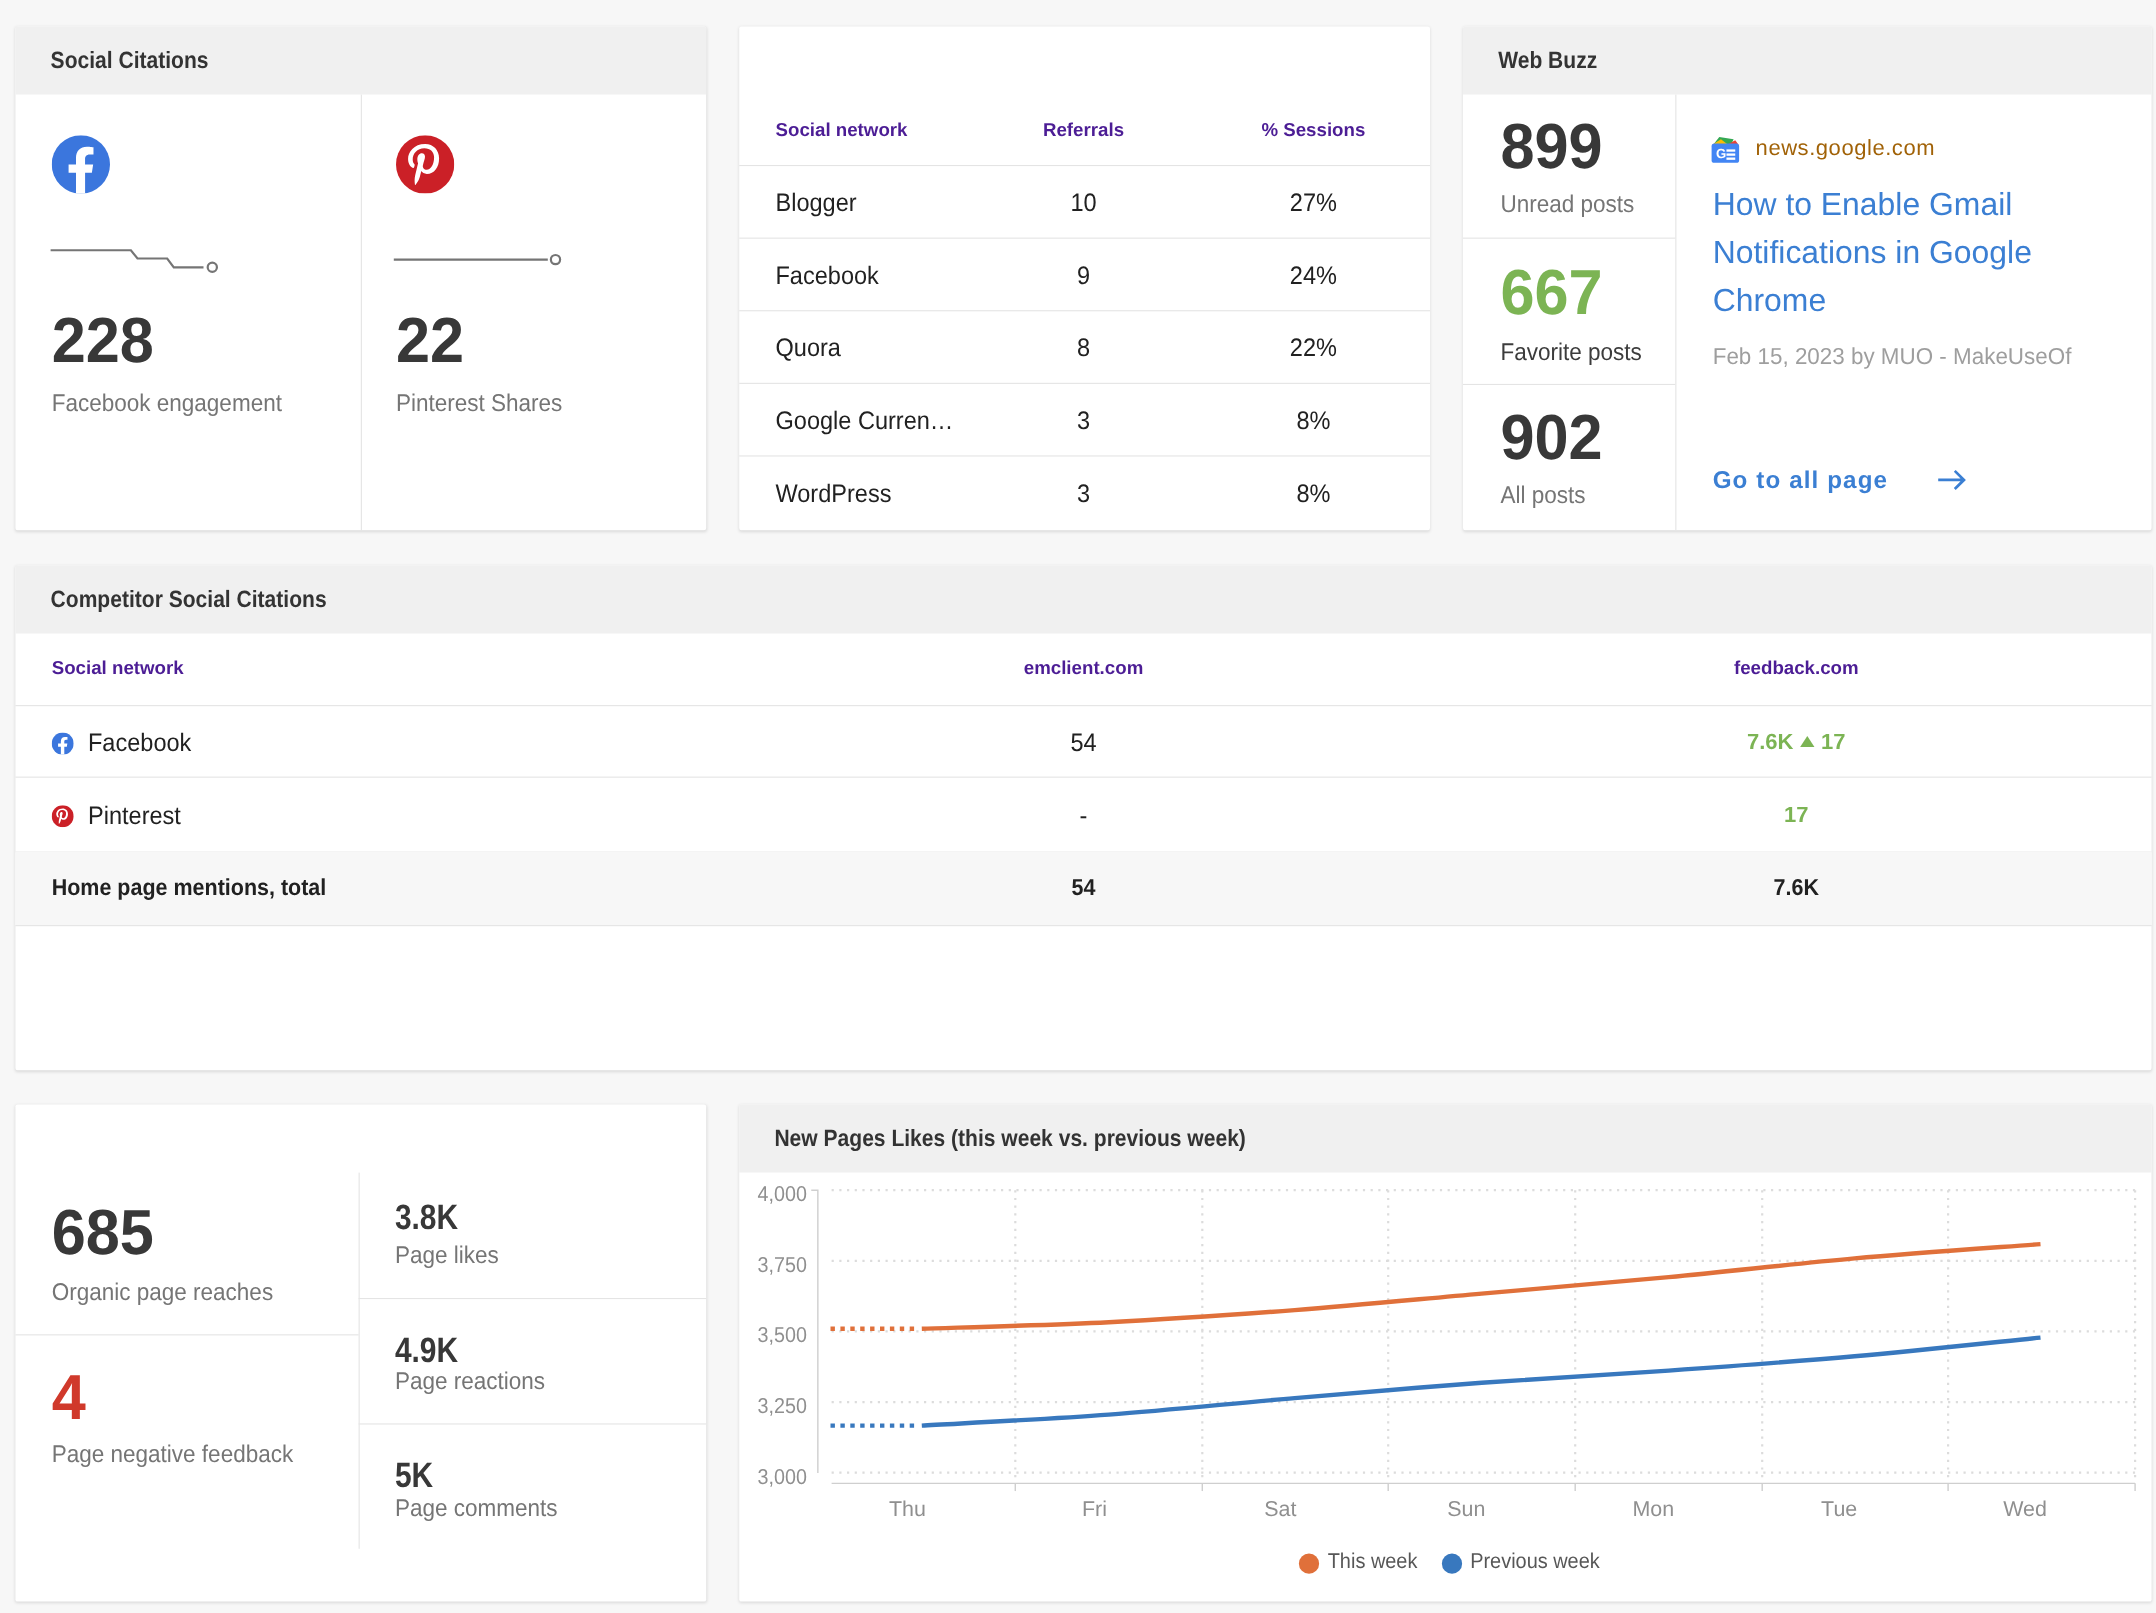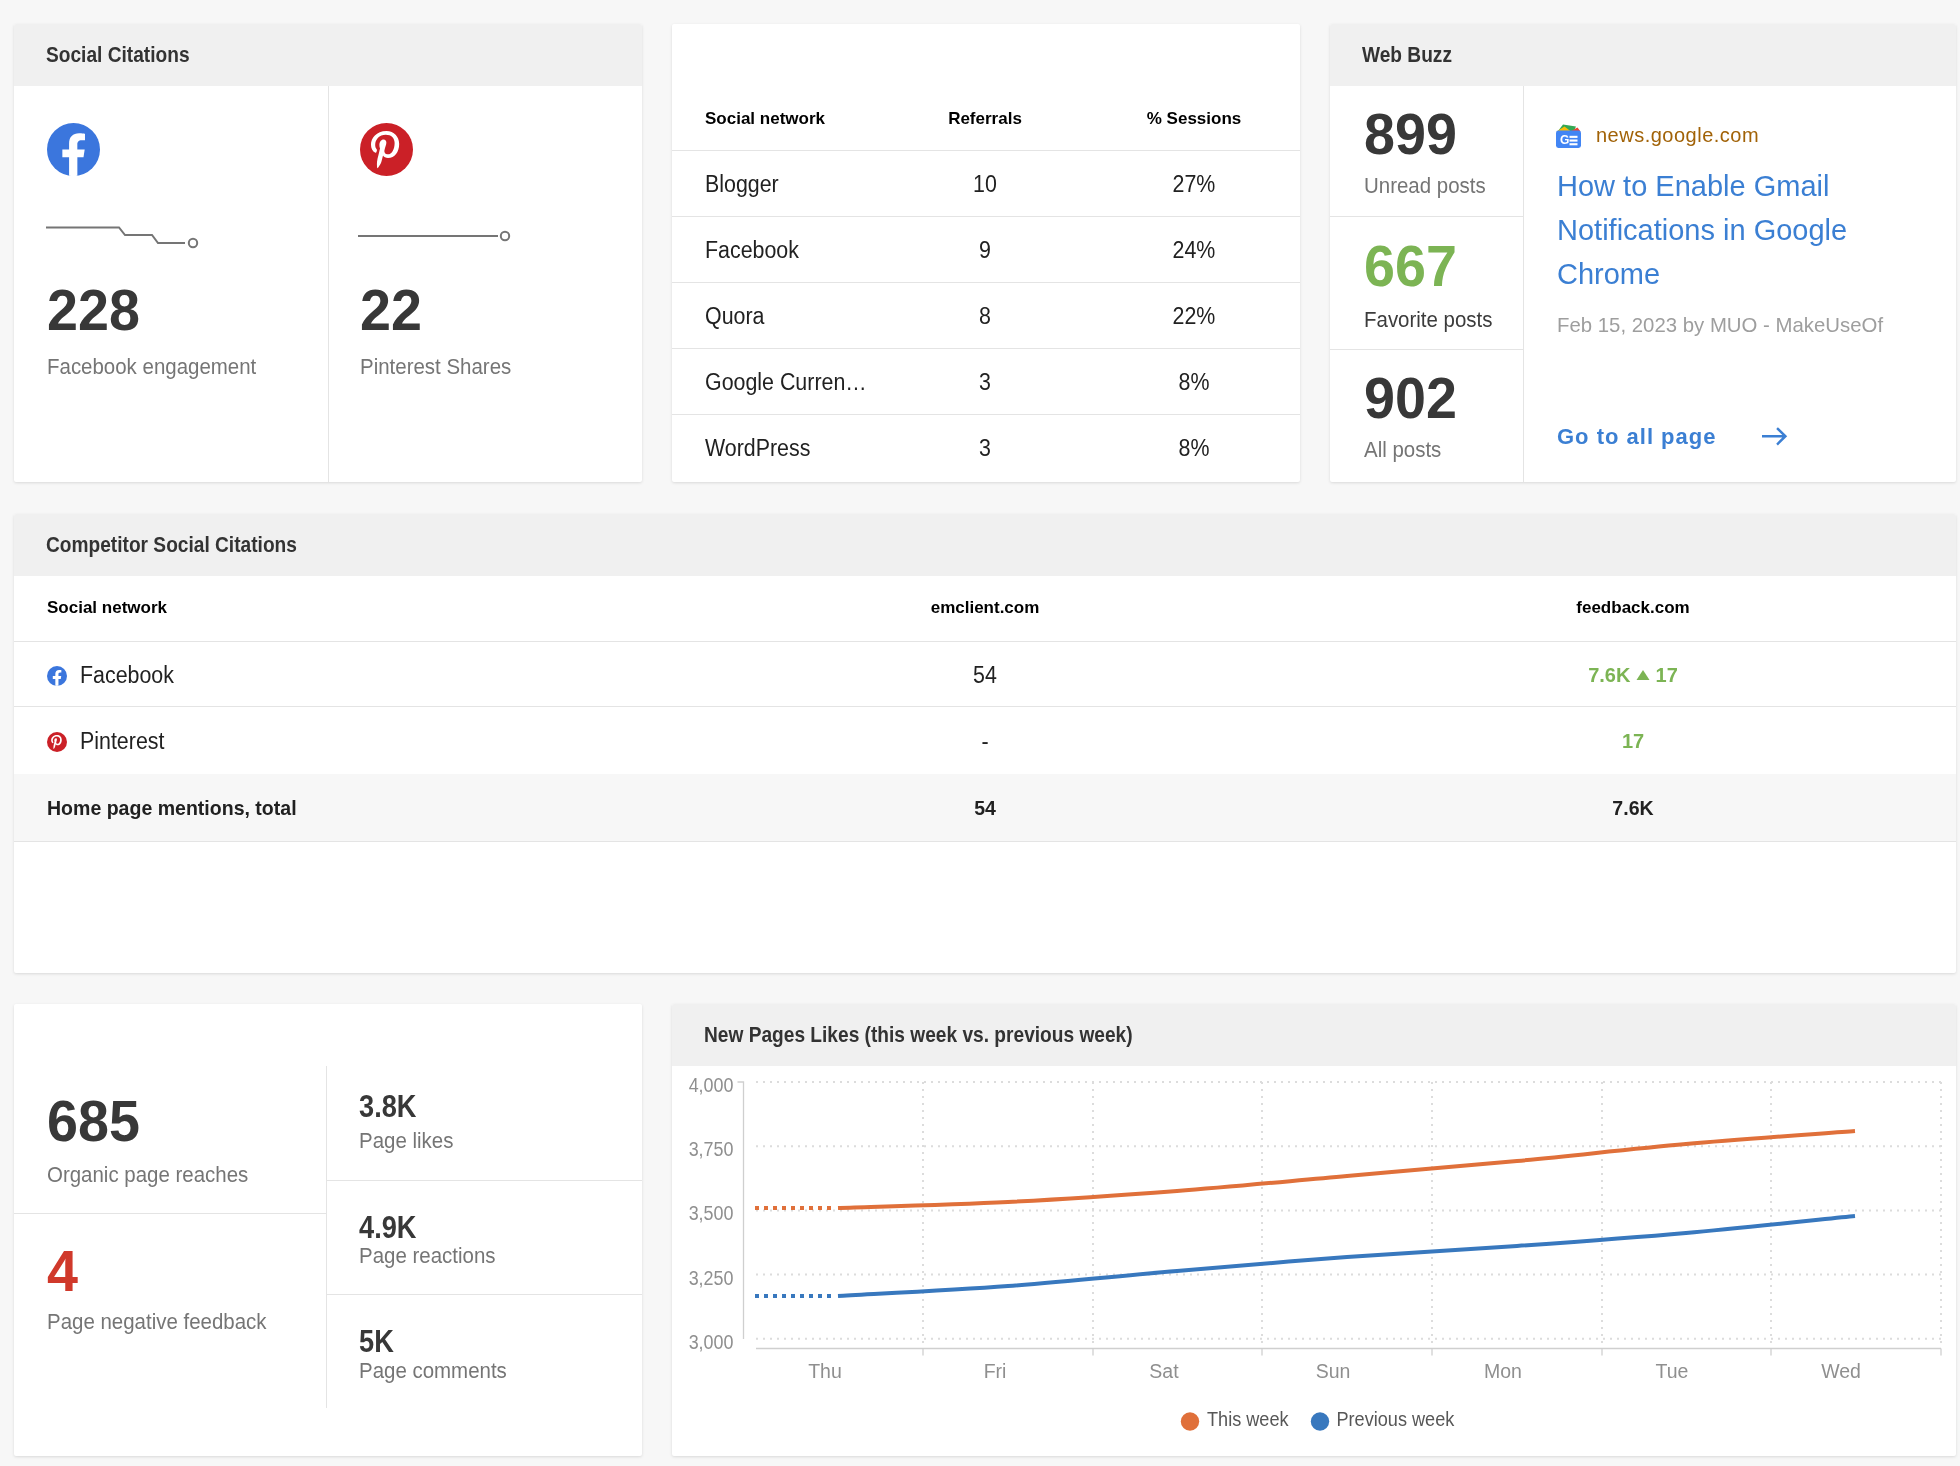--- a/index.html
+++ b/index.html
@@ -5,21 +5,21 @@
   * { margin:0; padding:0; box-sizing:border-box; }
   html,body { width:1960px; height:1466px; background:#f7f7f7; font-family:"Liberation Sans", sans-serif; overflow:hidden; }
   .page { position:relative; width:1960px; height:1466px; }
   .card { position:absolute; background:#fff; border-radius:2px; box-shadow:0 1px 3px rgba(0,0,0,0.12); }
   .chead { position:absolute; left:0; top:0; right:0; height:62px; background:#f0f0f0; border-radius:2px 2px 0 0; }
   .chead span { position:absolute; left:32px; top:50%; transform:translateY(-50%) scaleX(0.89); transform-origin:0 50%; font-size:21.5px; font-weight:bold; color:#333; white-space:nowrap; }
   .num { position:absolute; font-weight:bold; color:#383838; font-size:58px; line-height:58px; transform:scaleX(0.96); transform-origin:0 0; }
   .lbl { position:absolute; color:#757575; font-size:22px; line-height:22px; transform:scaleX(0.93); transform-origin:0 50%; white-space:nowrap; }
   .vdiv { position:absolute; width:1px; background:#e4e4e4; }
   .hdiv { position:absolute; height:1px; background:#e4e4e4; }
-  .th { font-weight:bold; color:#000000; font-size:17px; line-height:20px; }
+  .th { font-weight:bold; color:#4c1d95; font-size:17px; line-height:20px; }
   .td { color:#212121; font-size:23px; line-height:22px; transform:scaleX(0.93); transform-origin:0 50%; white-space:nowrap; }
   .td.ctr, .th.ctr { transform-origin:50% 50%; }
   .th.ctr { transform:none; }
   .ctr { text-align:center; }
   .green { color:#7cb454; }
   svg { display:block; }
 </style>
 </head>
 <body>
 <div class="page">

